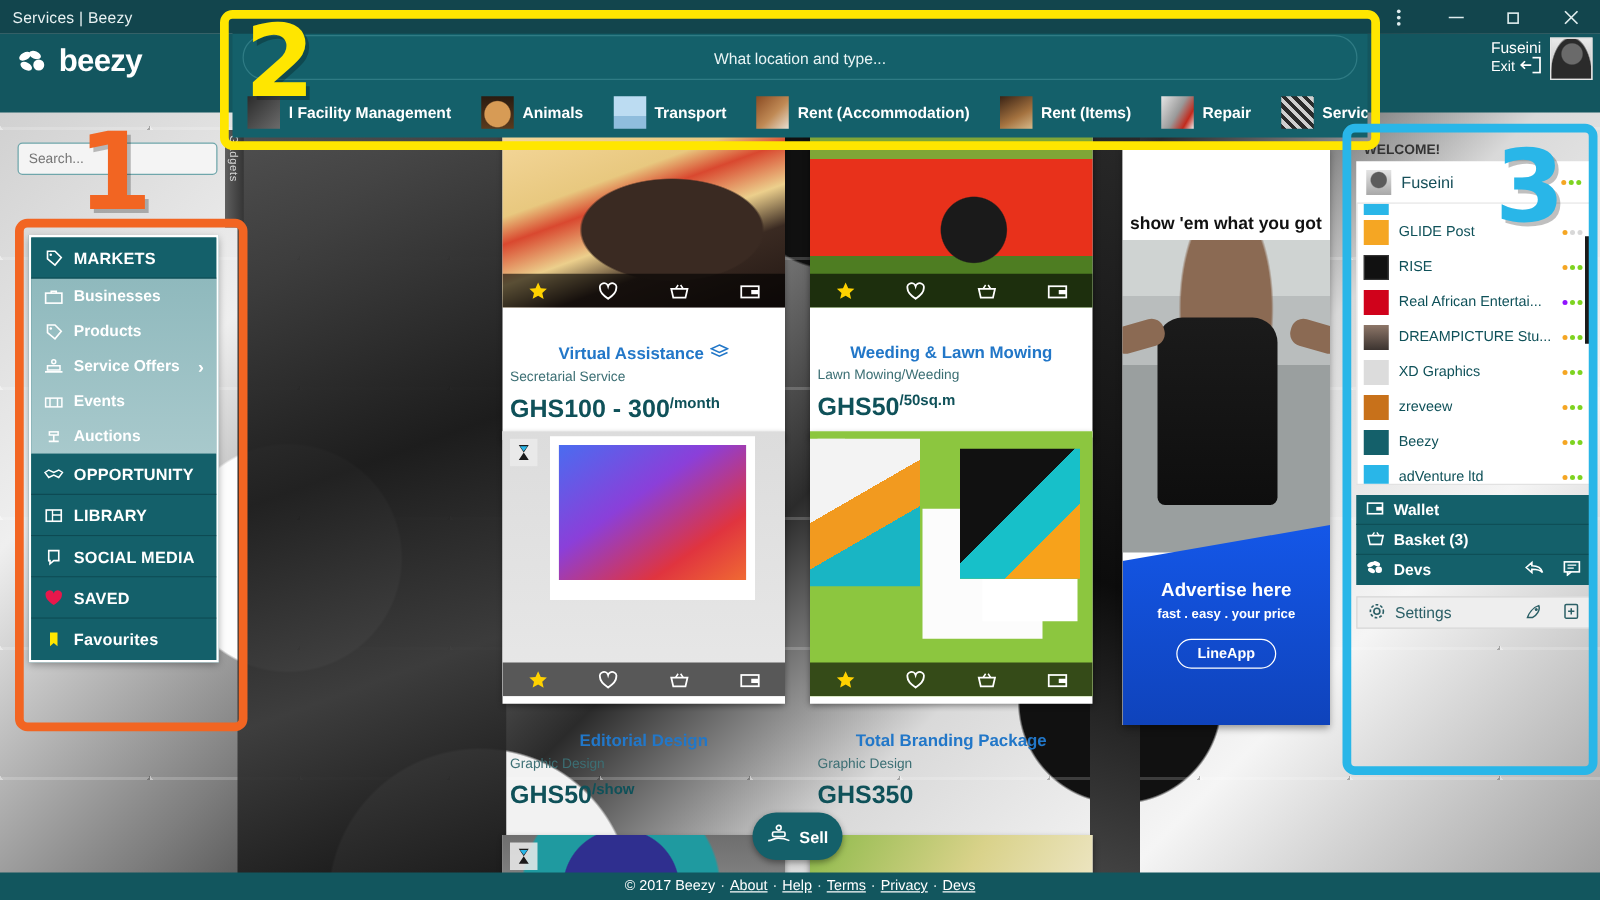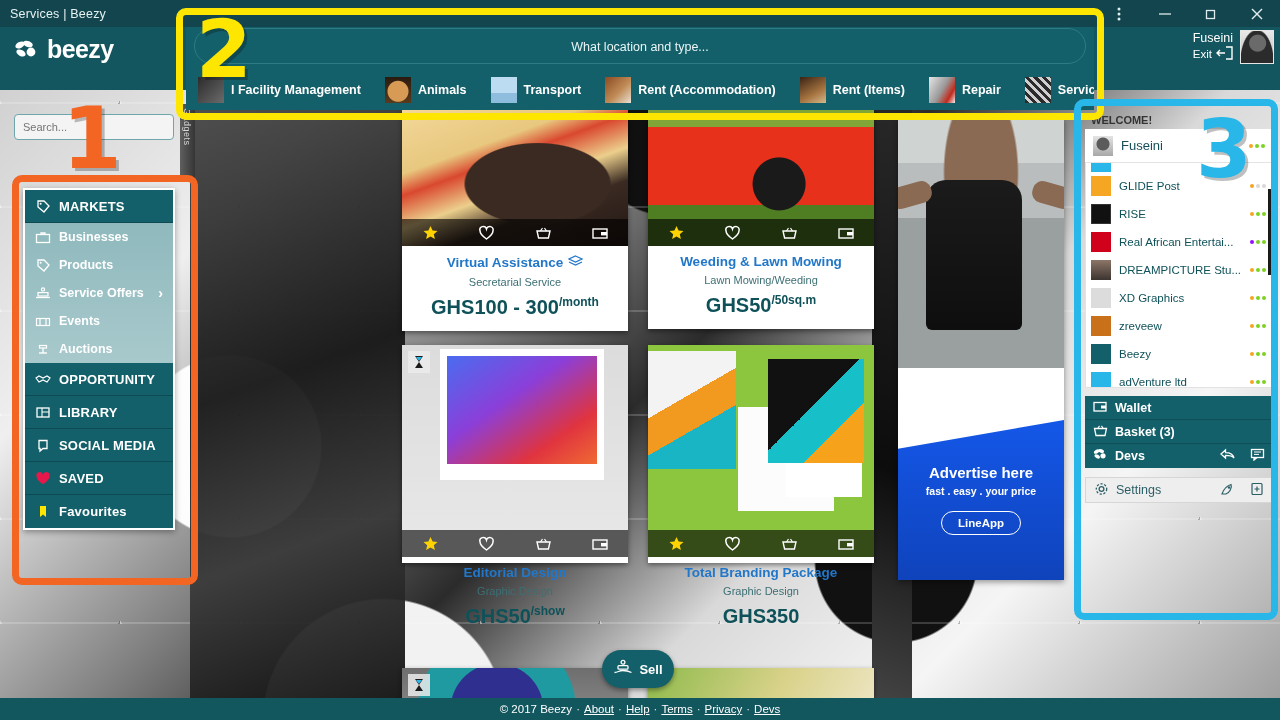--- a/index.html
+++ b/index.html
@@ -146,21 +146,21 @@
   .card .thumb { position:relative; width:226px; height:138px; overflow:hidden; }
   .card .thumb .bar {
     position:absolute; left:0; bottom:0; width:100%; height:27px;
     background:rgba(0,0,0,.62); display:flex; align-items:center;
   }
   .card .thumb .bar .ic { flex:1; display:flex; align-items:center; justify-content:center; }
   .badge-tl {
     position:absolute; left:6px; top:6px; width:22px; height:22px;
     background:rgba(235,235,235,.85); display:flex; align-items:center; justify-content:center;
   }
-  .card .body { padding:8px 6px 12px; text-align:center; }
+  .card .body { padding:8px 6px 12px; text-align:left;margin-top:20px; }
   .card .c-title {
     color:#2277c8; font-size:13.5px; font-weight:700; margin-bottom:5px;
     display:flex; align-items:center; justify-content:center; gap:5px;
   }
   .card .c-sub { color:#3c6f74; font-size:11px; margin-bottom:7px; }
   .card .c-price { color:#0f5159; font-size:20px; font-weight:700; }
   .card .c-price sup { font-size:12px; vertical-align:super; font-weight:700; }
 
   .thumb-1 { background:
       radial-gradient(ellipse at 60% 55%, #3a2a22 0 72px, transparent 74px),
@@ -698,20 +698,23 @@
             </svg>
         </div>
       </div>
     </div>
     <div class="card" style="left:246px;top:560px;height:60px;">
       <div class="thumb" style="height:60px;background:linear-gradient(120deg,#8dba4a,#d9d28a 55%,#efe7c8)"></div>
     </div>
   </div>
 
   <div class="advert">
+    <div class="adv-top">
+      <div class="adv-word">show 'em what you got</div>
+    </div>
     <div class="adv-photo">
       <div class="torso"></div>
       <div class="arm-l"></div>
       <div class="arm-r"></div>
     </div>
     <div class="adv-blue">
       <div class="adv-h">Advertise here</div>
       <div class="adv-s">fast . easy . your price</div>
       <div class="adv-btn">LineApp</div>
     </div>

